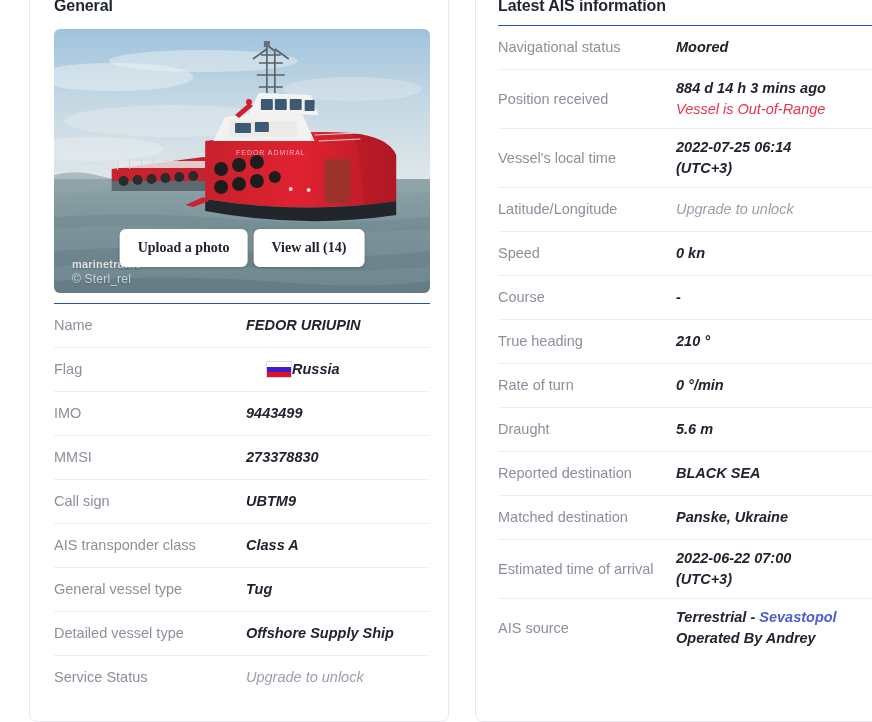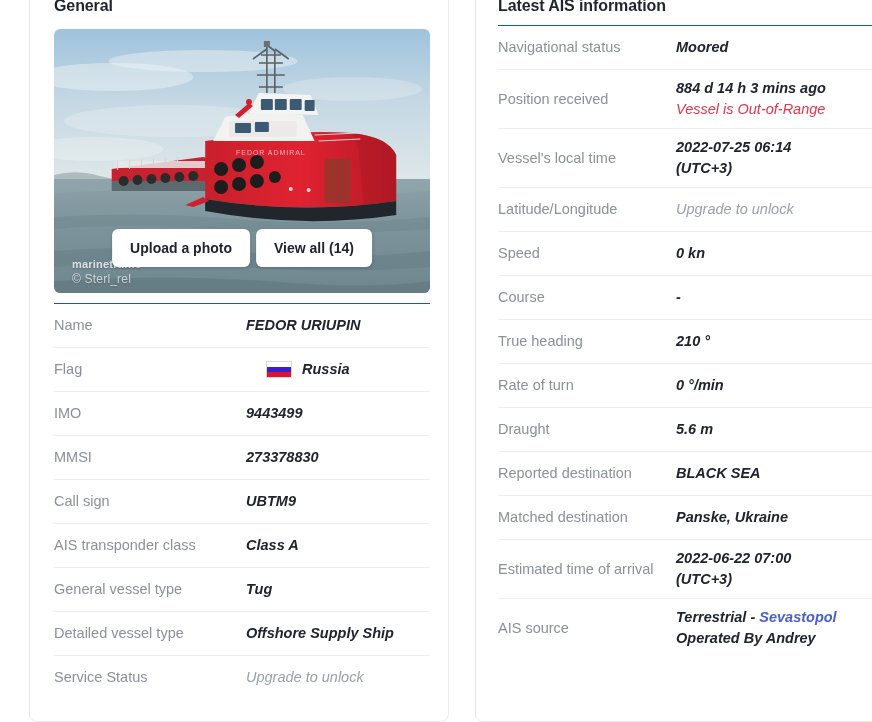--- a/index.html
+++ b/index.html
@@ -66,21 +66,21 @@
     bottom: 26px;
     display: flex;
     gap: 6px;
     white-space: nowrap;
   }
   .photo-btn {
     background: #ffffff;
     border: none;
     border-radius: 6px;
     padding: 11px 18px;
-    font-family: Liberation Sans, sans-serif;
+    font-family: Liberation Serif, serif;
     font-size: 14px;
     font-weight: bold;
     color: #20242e;
     cursor: pointer;
     box-shadow: 0 1px 3px rgba(0,0,0,0.18);
   }
 
   
   .rows { padding: 0 18px 0 24px; }
   .card-right .rows { padding: 0 20px 0 22px; }
@@ -122,21 +122,21 @@
     color: #e8334a;
   }
   .row-value .link {
     color: #4a5fd0;
     text-decoration: none;
     cursor: pointer;
   }
   .row-value .subline { display: block; }
 
   
-  .flag-cell { display: flex; align-items: center; gap: 10px; padding-left: 20px; }
+  .flag-cell { display: flex; align-items: center; gap: 0; padding-left: 20px; }
   .flag {
     width: 26px; height: 17px;
     border: 1px solid #d9dce2;
     display: block;
     flex: 0 0 auto;
   }
   .flag .fb { display: block; width: 100%; height: 33.34%; }
 </style>
 </head>
 <body>

